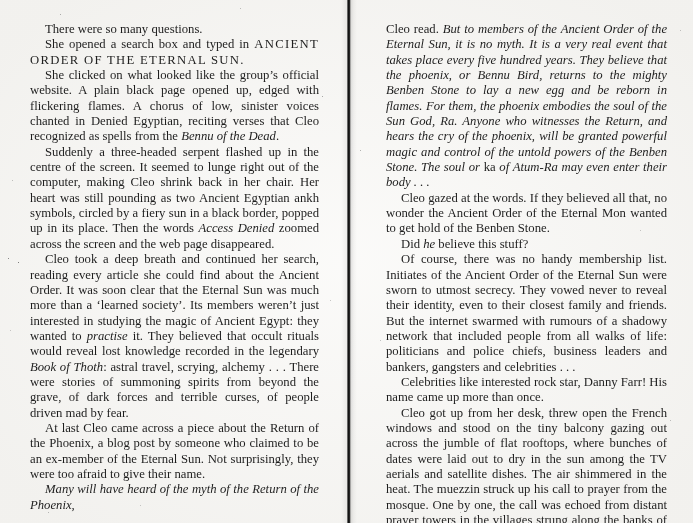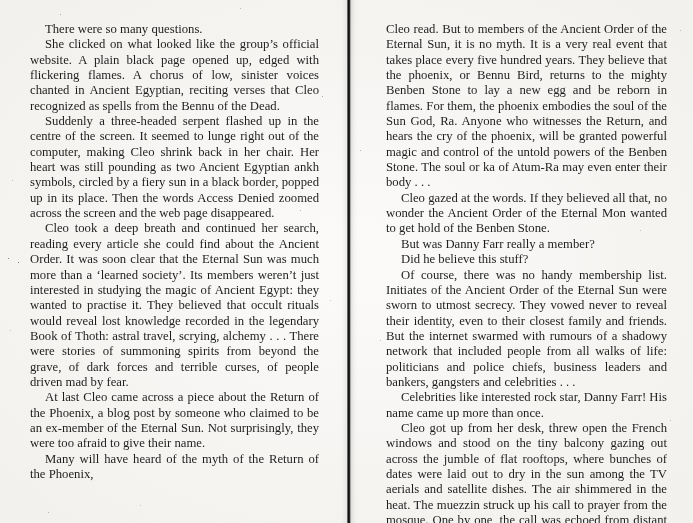--- a/index.html
+++ b/index.html
@@ -29,21 +29,21 @@
     line-height: 15.35px;
     text-align: justify;
   }
   .page-left  { left: 30px;  width: 289px; }
   .page-right { left: 386px; width: 281px; }
   .para {
     margin: 0;
     padding: 0;
   }
   .para.indent { text-indent: 15px; }
-  .run-italic { }
+  .run-italic { font-style: italic; }
   .run-caps   { letter-spacing: 1.3px; }
   .gutter {
     position: absolute;
     top: 0;
     left: 341px;
     width: 16px;
     height: 523px;
     background: linear-gradient(
       to right,
       rgba(0,0,0,0.00) 0%,
@@ -87,28 +87,28 @@
   }
 </style>
 </head>
 <body>
 
 <div class="spread">
   <div class="speckles"></div>
   <div class="gutter"></div>
   <div class="page page-left">
       <p class="para indent"><span class="run-normal">There were so many questions.</span></p>
-      <p class="para indent"><span class="run-normal">She clicked on what looked like the group’s official website. A plain black page opened up, edged with flickering flames. A chorus of low, sinister voices chanted in Ancient Egyptian, reciting verses that Cleo recognized as spells from the </span><span class="run-italic">Bennu of the Dead</span><span class="run-normal">.</span></p>
+      <p class="para indent"><span class="run-normal">She opened a search box and typed in </span><span class="run-caps">ANCIENT ORDER OF THE ETERNAL SUN</span><span class="run-normal">.</span></p>
+      <p class="para indent"><span class="run-normal">She clicked on what looked like the group’s official website. A plain black page opened up, edged with flickering flames. A chorus of low, sinister voices chanted in Denied Egyptian, reciting verses that Cleo recognized as spells from the </span><span class="run-italic">Bennu of the Dead</span><span class="run-normal">.</span></p>
       <p class="para indent"><span class="run-normal">Suddenly a three-headed serpent flashed up in the centre of the screen. It seemed to lunge right out of the computer, making Cleo shrink back in her chair. Her heart was still pounding as two Ancient Egyptian ankh symbols, circled by a fiery sun in a black border, popped up in its place. Then the words </span><span class="run-italic">Access Denied</span><span class="run-normal"> zoomed across the screen and the web page disappeared.</span></p>
       <p class="para indent"><span class="run-normal">Cleo took a deep breath and continued her search, reading every article she could find about the Ancient Order. It was soon clear that the Eternal Sun was much more than a ‘learned society’. Its members weren’t just interested in studying the magic of Ancient Egypt: they wanted to </span><span class="run-italic">practise</span><span class="run-normal"> it. They believed that occult rituals would reveal lost knowledge recorded in the legendary </span><span class="run-italic">Book of Thoth</span><span class="run-normal">: astral travel, scrying, alchemy . . . There were stories of summoning spirits from beyond the grave, of dark forces and terrible curses, of people driven mad by fear.</span></p>
       <p class="para indent"><span class="run-normal">At last Cleo came across a piece about the Return of the Phoenix, a blog post by someone who claimed to be an ex-member of the Eternal Sun. Not surprisingly, they were too afraid to give their name.</span></p>
       <p class="para indent"><span class="run-italic">Many will have heard of the myth of the Return of the Phoenix,</span></p>
     </div>
   <div class="page page-right">
       <p class="para"><span class="run-normal">Cleo read. </span><span class="run-italic">But to members of the Ancient Order of the Eternal Sun, it is no myth. It is a very real event that takes place every five hundred years. They believe that the phoenix, or Bennu Bird, returns to the mighty Benben Stone to lay a new egg and be reborn in flames. For them, the phoenix embodies the soul of the Sun God, Ra. Anyone who witnesses the Return, and hears the cry of the phoenix, will be granted powerful magic and control of the untold powers of the Benben Stone. The soul or </span><span class="run-normal">ka</span><span class="run-italic"> of Atum-Ra may even enter their body . . .</span></p>
       <p class="para indent"><span class="run-normal">Cleo gazed at the words. If they believed all that, no wonder the Ancient Order of the Eternal Mon wanted to get hold of the Benben Stone.</span></p>
-      <p class="para indent"><span class="run-normal">But was Danny Farr really a member?</span></p>
       <p class="para indent"><span class="run-normal">Did </span><span class="run-italic">he</span><span class="run-normal"> believe this stuff?</span></p>
       <p class="para indent"><span class="run-normal">Of course, there was no handy membership list. Initiates of the Ancient Order of the Eternal Sun were sworn to utmost secrecy. They vowed never to reveal their identity, even to their closest family and friends. But the internet swarmed with rumours of a shadowy network that included people from all walks of life: politicians and police chiefs, business leaders and bankers, gangsters and celebrities . . .</span></p>
       <p class="para indent"><span class="run-normal">Celebrities like interested rock star, Danny Farr! His name came up more than once.</span></p>
       <p class="para indent"><span class="run-normal">Cleo got up from her desk, threw open the French windows and stood on the tiny balcony gazing out across the jumble of flat rooftops, where bunches of dates were laid out to dry in the sun among the TV aerials and satellite dishes. The air shimmered in the heat. The muezzin struck up his call to prayer from the mosque. One by one, the call was echoed from distant prayer towers in the villages strung along the banks of the Nile.</span></p>
     </div>
 </div>
 
 </body></html>

